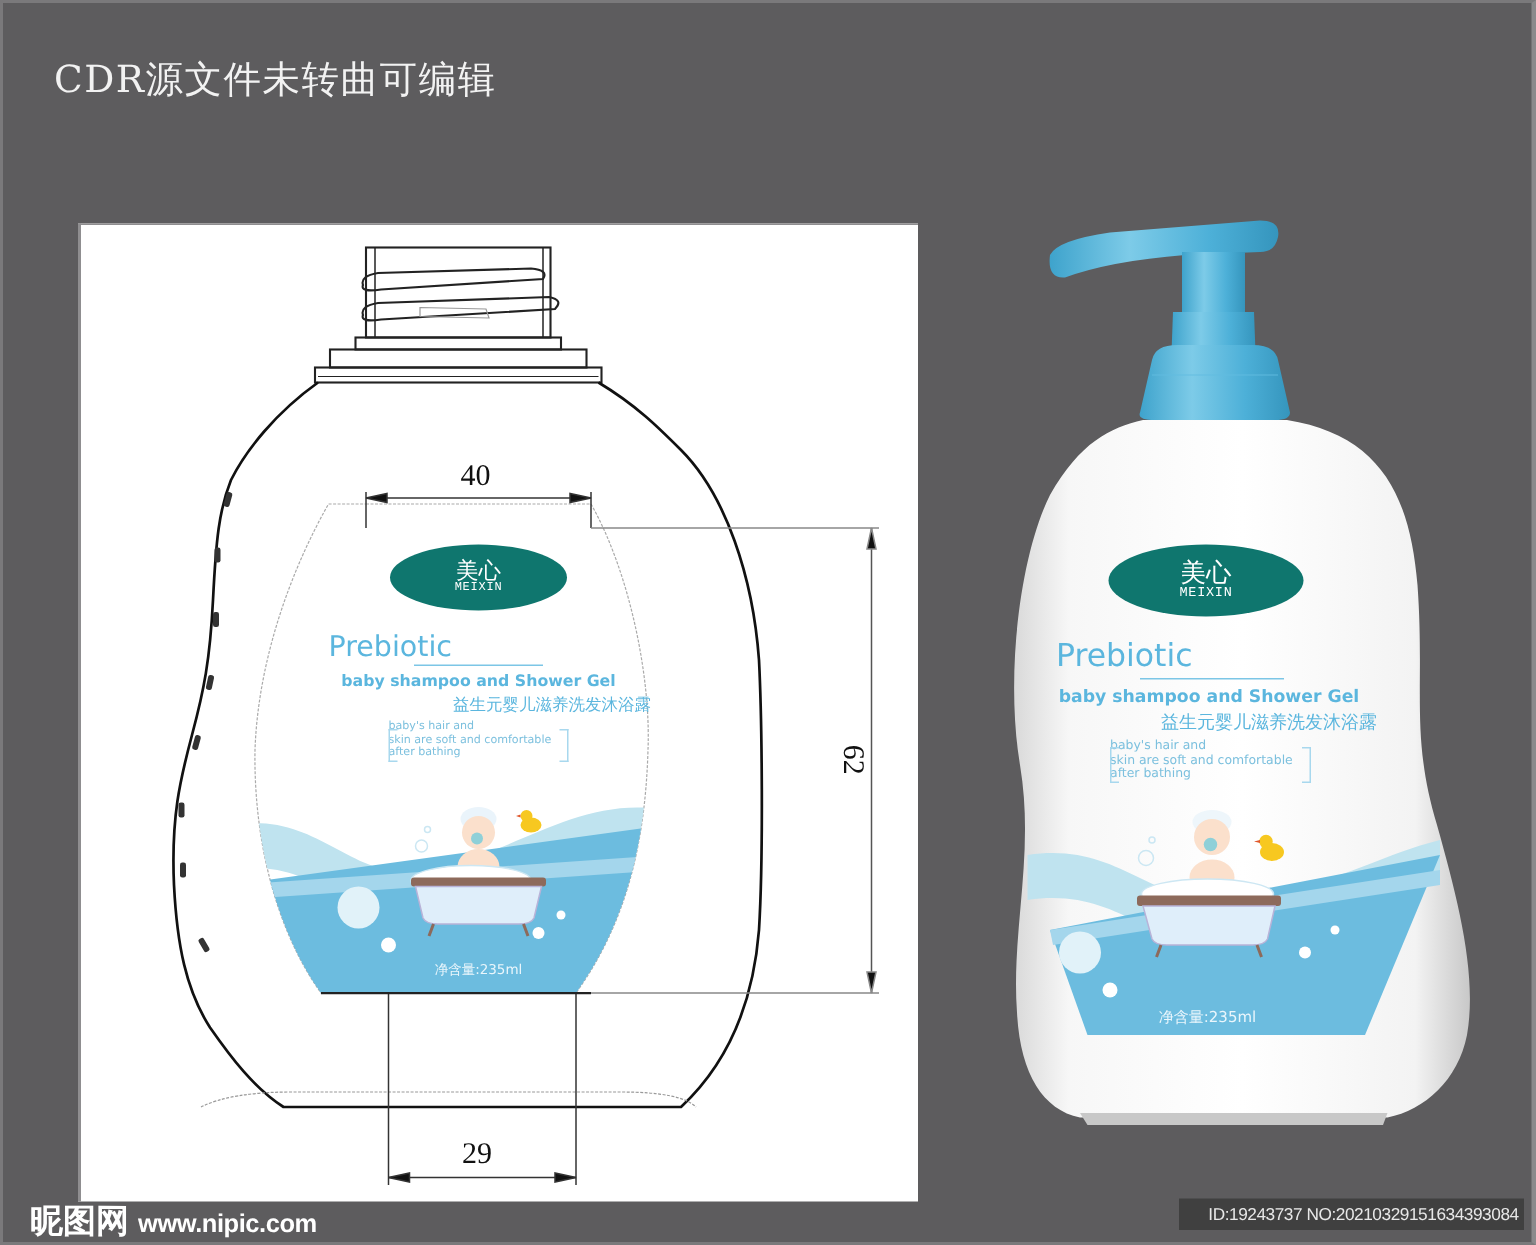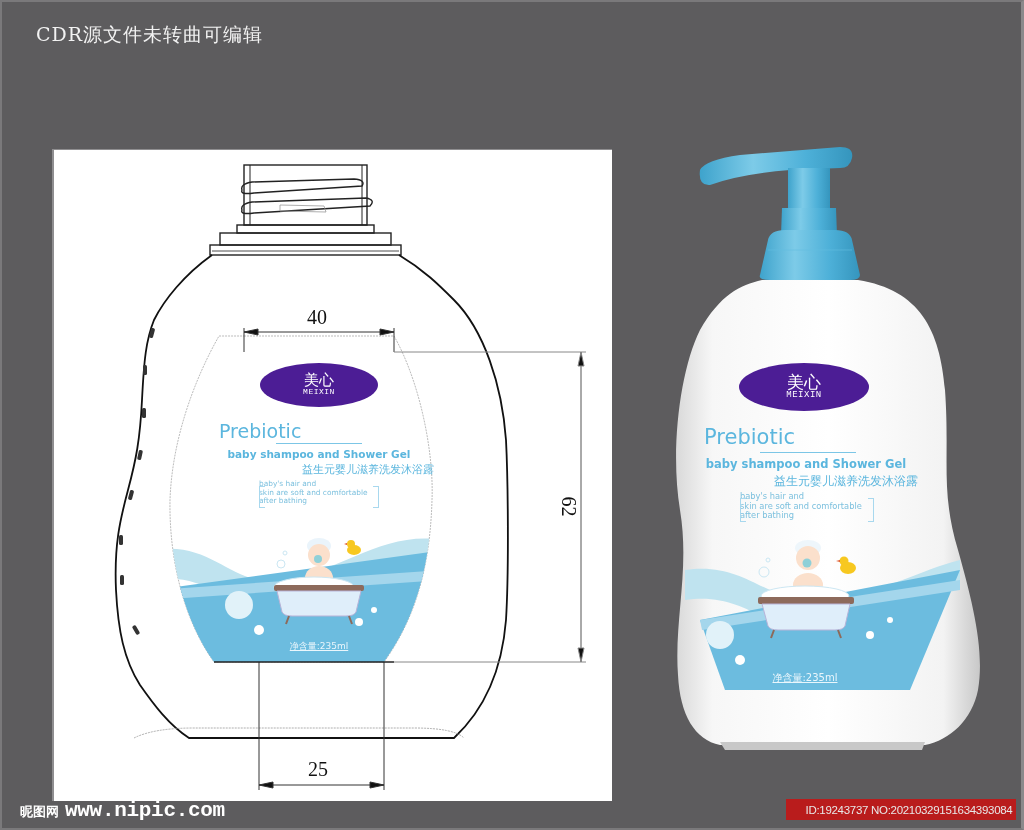--- a/index.html
+++ b/index.html
@@ -9,37 +9,37 @@
     font-family: "Liberation Sans", "DejaVu Sans", sans-serif;
     position: relative;
   }
   .frame {
     position: absolute; inset: 0;
     border: 2px solid #7a797b;
     border-right: 3px solid #8a898b;
     pointer-events: none;
   }
   .page-title {
-    position: absolute; left: 36px; top: 22px;
+    position: absolute; left: 36px; top: 36px;
     font-family: "DejaVu Serif", "Liberation Serif", serif;
-    font-size: 19px; color: #f2f2f2; letter-spacing: 1px;
+    font-size: 25px; color: #f2f2f2; letter-spacing: 1px;
   }
   
   .drawing-panel {
     position: absolute; left: 52px; top: 149px;
     width: 560px; height: 652px;
     background: #ffffff;
     border-left: 2px solid #8f8e90;
     border-top: 1px solid #8f8e90;
   }
   .drawing-panel svg { position: absolute; left: 0; top: 0; }
 
   
   .label-logo {
-    position: absolute; background: #4c1d95; border-radius: 50%;
+    position: absolute; background: #0f766e; border-radius: 50%;
     display: flex; flex-direction: column; align-items: center; justify-content: center;
     color: #fff;
   }
   .label-logo .cn { font-family: "DejaVu Sans", sans-serif; line-height: 1; }
   .label-logo .en { font-family: Liberation Mono, monospace; letter-spacing: 0.5px; line-height: 1.1; }
   .label-title {
     position: absolute; color: #5bb6de; 
     font-family: "DejaVu Sans", sans-serif; white-space: nowrap;
   }
   .label-rule { position: absolute; height: 1px; background: #7cc6e6; }
@@ -57,45 +57,44 @@
   }
   .label-desc .bracket-l, .label-desc .bracket-r {
     position: absolute; top: 6px; bottom: 2px; width: 6px;
     border: 1px solid #a8d8ee;
   }
   .label-desc .bracket-l { left: 0; border-right: none; }
   .label-desc .bracket-r { right: 0; border-left: none; }
   .net-content {
     position: absolute; color: #eaf6fc; text-align: center; white-space: nowrap;
     font-family: "DejaVu Sans", sans-serif;
-    text-decoration: underline;
   }
 
   
   .dim {
     position: absolute; font-family: "Liberation Serif", "DejaVu Serif", serif;
     color: #111; font-size: 20px;
   }
   .dim-62 { transform: rotate(90deg); transform-origin: center; }
 
   
   .product { position: absolute; left: 640px; top: 130px; width: 384px; height: 660px; }
   .product svg { position: absolute; left: 0; top: 0; }
 
   
   .watermark {
     position: absolute; left: 8px; top: 799px;
     display: flex; align-items: baseline; gap: 6px;
     color: #ffffff;
   }
-  .watermark .wm-cn { font-family: "DejaVu Sans", sans-serif; font-size: 13px; font-weight: bold; padding-left: 12px; }
-  .watermark .wm-url { font-family: Liberation Mono, monospace; font-size: 21px; font-weight: bold; letter-spacing: -0.3px; }
+  .watermark .wm-cn { font-family: "DejaVu Sans", sans-serif; font-size: 22px; font-weight: bold; padding-left: 12px; }
+  .watermark .wm-url { font-family: Liberation Sans, sans-serif; font-size: 17px; font-weight: bold; letter-spacing: -0.3px; }
   .id-badge {
     position: absolute; left: 786px; top: 799px; width: 230px; height: 21px;
-    background: #b91c1c; color: #e8e8e8;
+    background: #404040; color: #e8e8e8;
     font-family: "Liberation Sans", sans-serif; font-size: 11.5px;
     display: flex; align-items: center; justify-content: center; letter-spacing: -0.3px; padding-left: 16px;
   }
 </style>
 </head>
 <body>
 
 <div class="frame"></div>
 
 <div class="page-title">CDR源文件未转曲可编辑</div>
@@ -207,21 +206,21 @@
     <span class="bracket-l"></span>
     <div>baby's hair and</div>
     <div>skin are soft and comfortable</div>
     <div>after bathing</div>
     <span class="bracket-r"></span>
   </div>
   <div class="net-content" style="left:205px; top:490px; width:120px; font-size:9px;">净含量:235ml</div>
 
   <div class="dim" style="left:253px; top:156px;">40</div>
   <div class="dim dim-62" style="left:504px; top:345px;">62</div>
-  <div class="dim" style="left:254px; top:608px;">25</div>
+  <div class="dim" style="left:254px; top:608px;">29</div>
 </div>
 
 <div class="product">
   <svg width="384" height="660" viewBox="0 0 384 660">
     <defs>
       <linearGradient id="bodyGrad" x1="0" y1="0" x2="1" y2="0">
         <stop offset="0" stop-color="#d9d9d9"></stop>
         <stop offset="0.12" stop-color="#f7f7f7"></stop>
         <stop offset="0.5" stop-color="#ffffff"></stop>
         <stop offset="0.88" stop-color="#f3f3f3"></stop>

